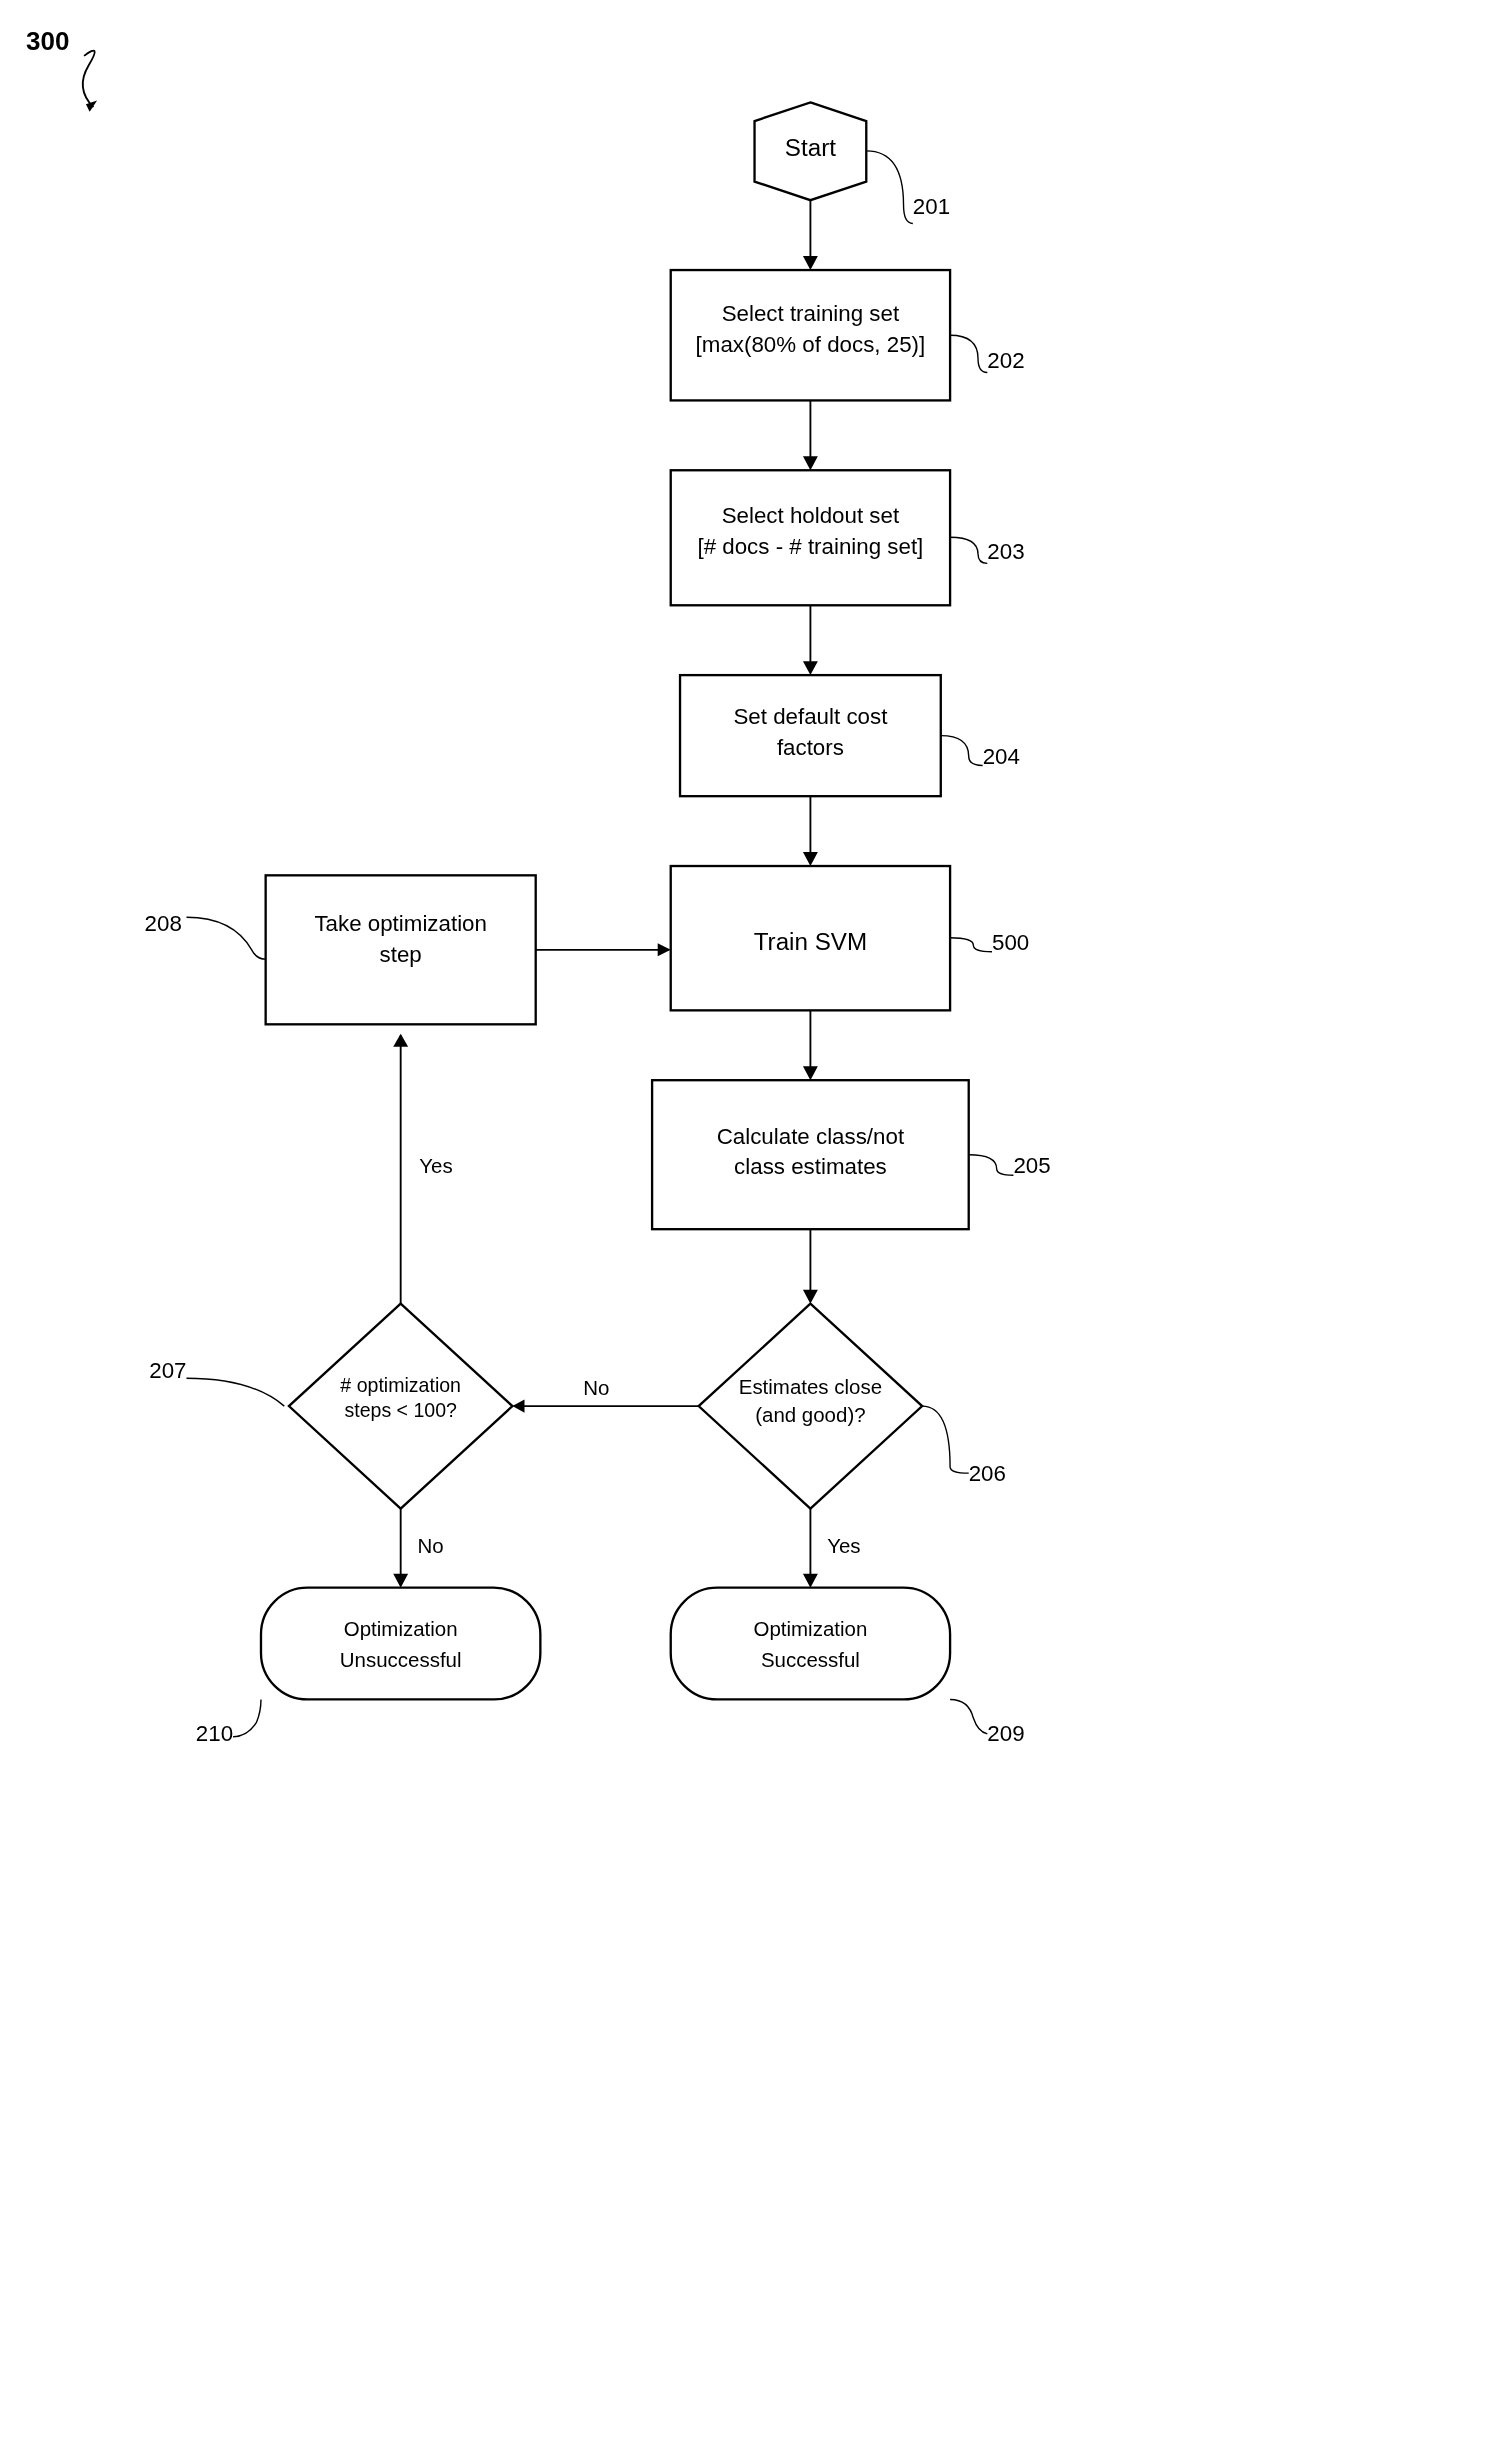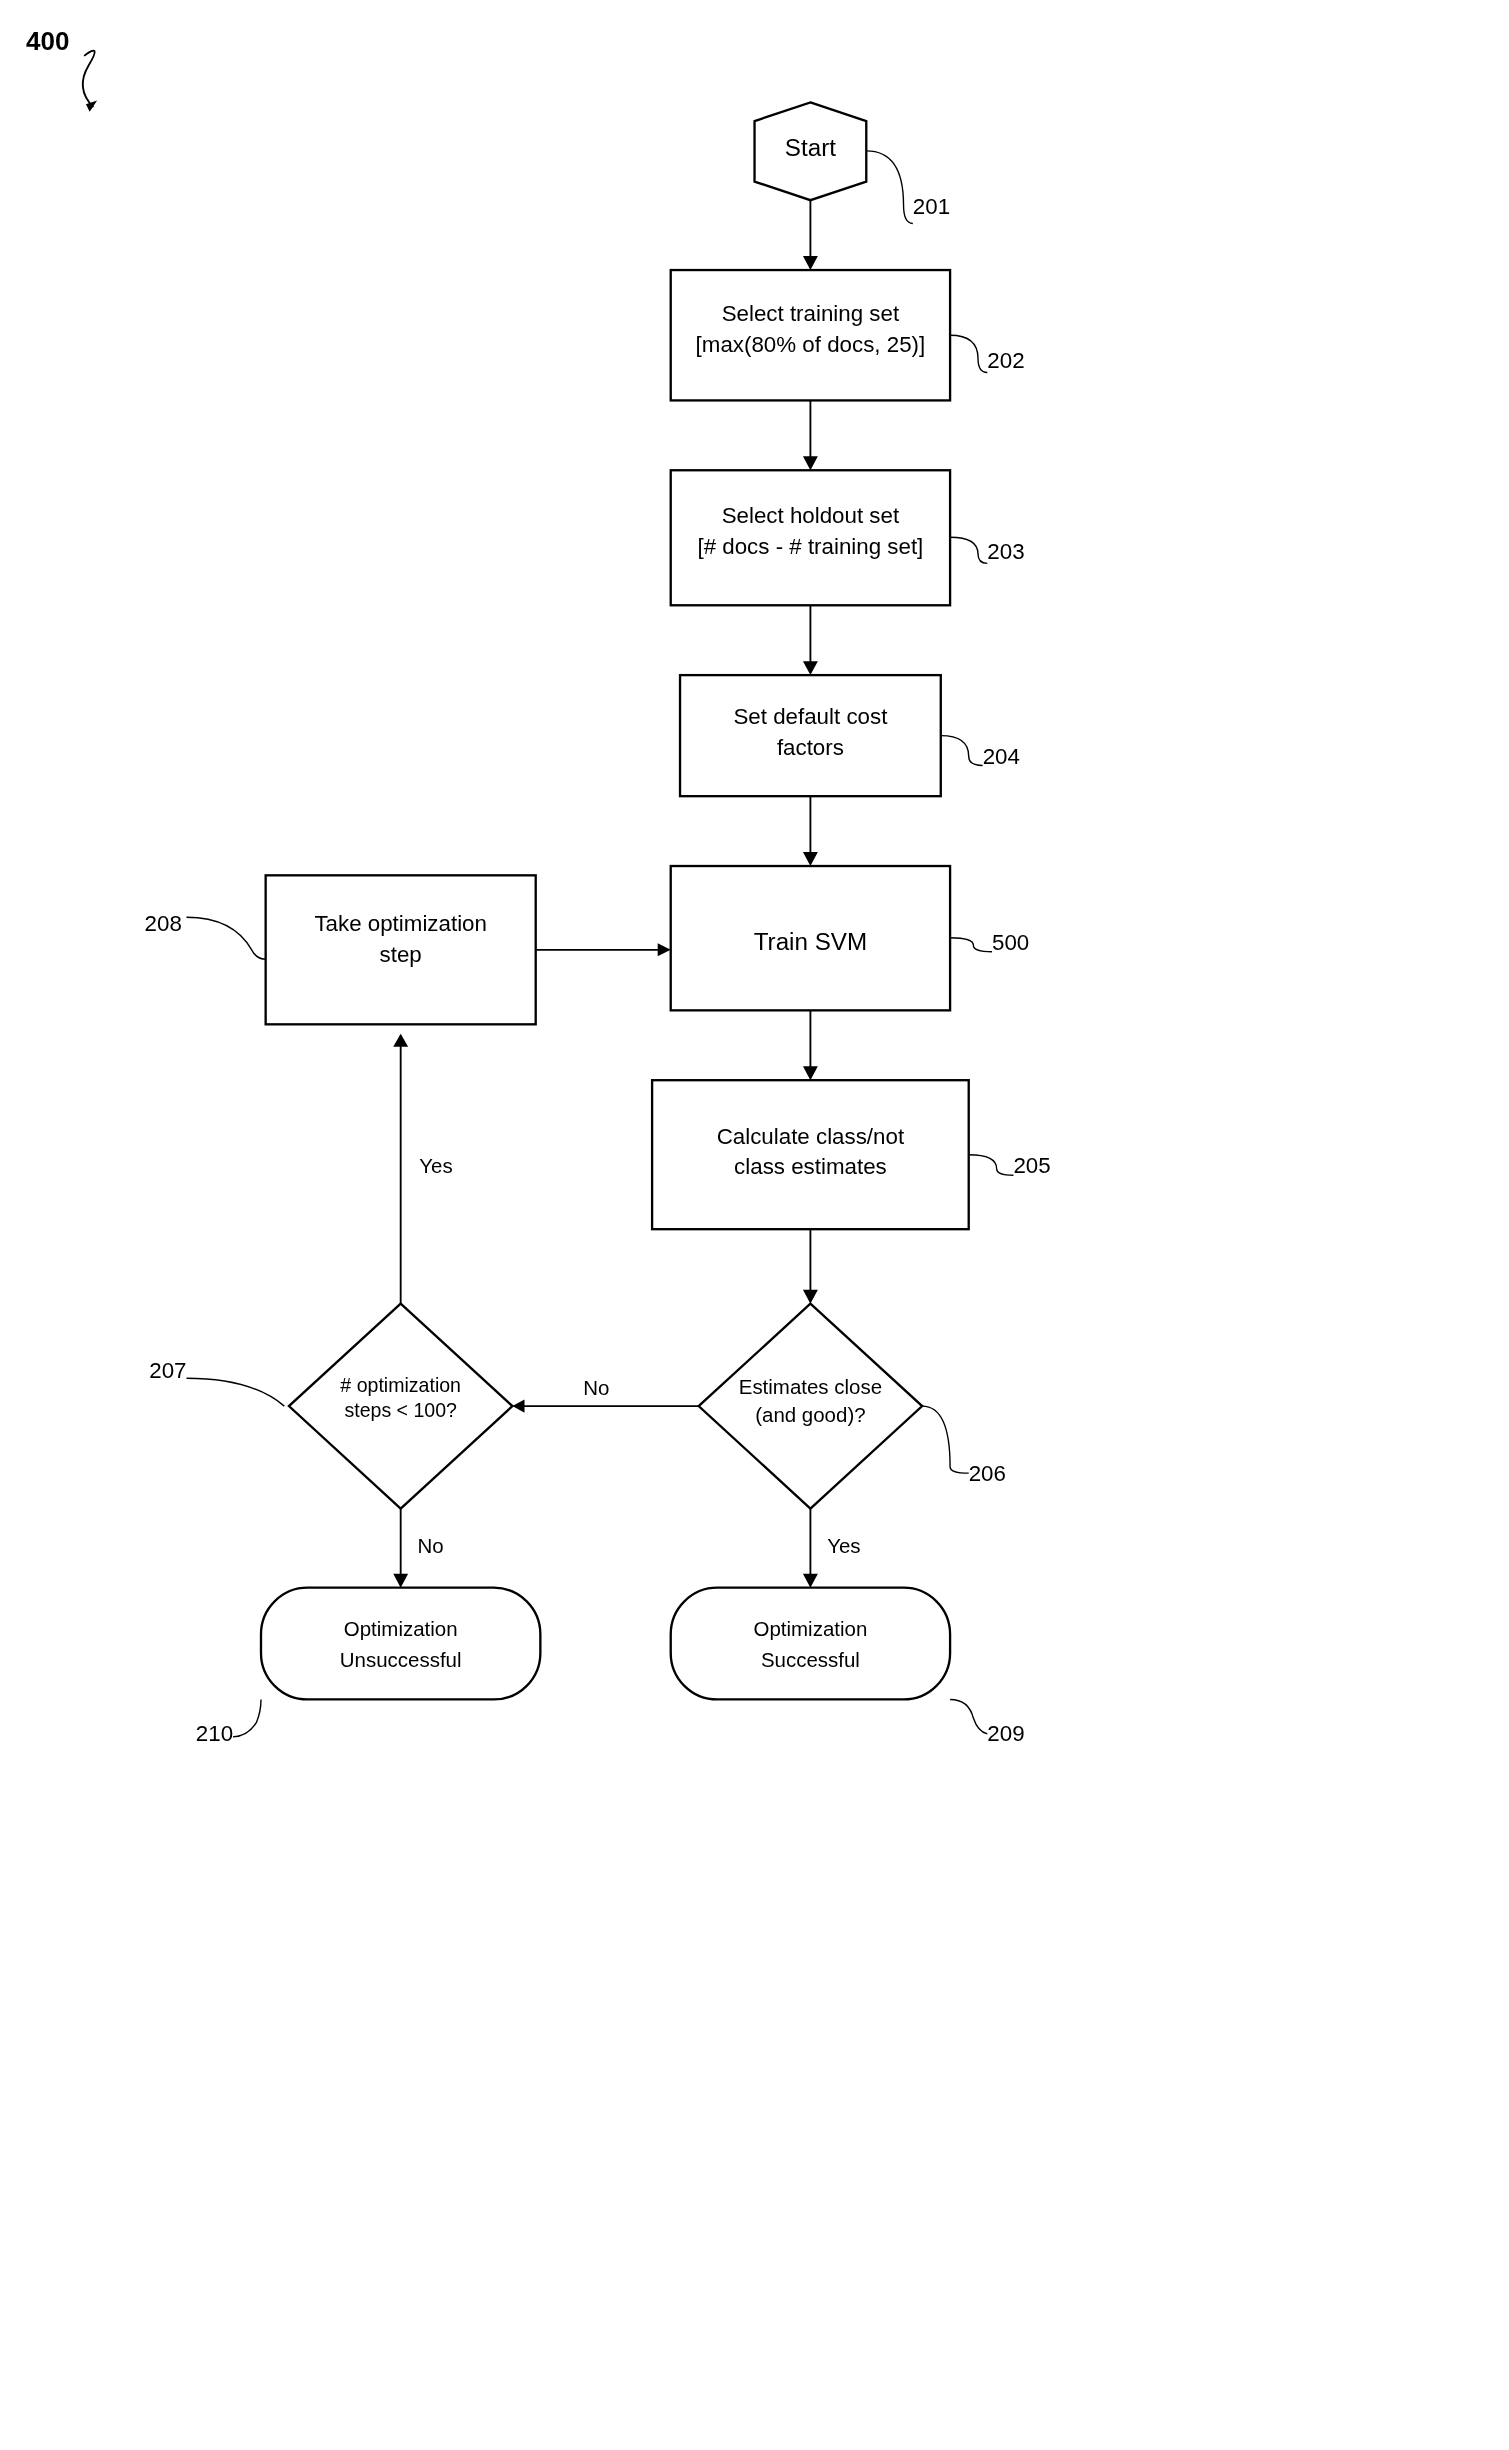--- a/index.html
+++ b/index.html
@@ -30,21 +30,21 @@
       top: 26px;
       left: 26px;
       font-size: 26px;
       font-weight: bold;
     }
   </style>
 </head>
 <body>
 
 <div class="diagram-container">
-  <span class="label-200">400</span>
+  <span class="label-200">300</span>
 
   <svg xmlns="http://www.w3.org/2000/svg" viewBox="0 0 1621 2631" width="1510" height="2450">
 
     <path d="M 90,60 Q 110,45 95,70 Q 80,95 100,115" fill="none" stroke="#000" stroke-width="2"></path>
     <polygon points="96,120 104,108 92,112" fill="#000"></polygon>
 
     <polygon points="870,110 930,130 930,195 870,215 810,195 810,130" fill="none" stroke="#000" stroke-width="2.5"></polygon>
     <text x="870" y="168" text-anchor="middle" font-size="26" font-family="Arial">Start</text>
 
     <text x="980" y="230" text-anchor="start" font-size="24" font-family="Arial">201</text>

